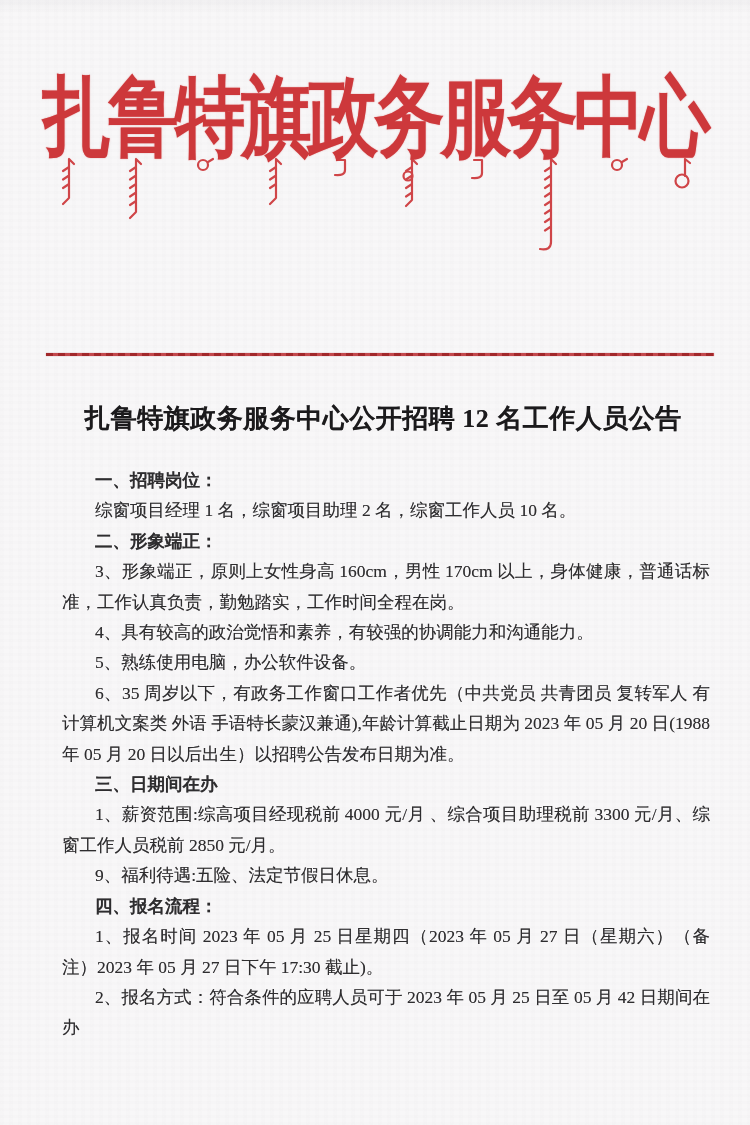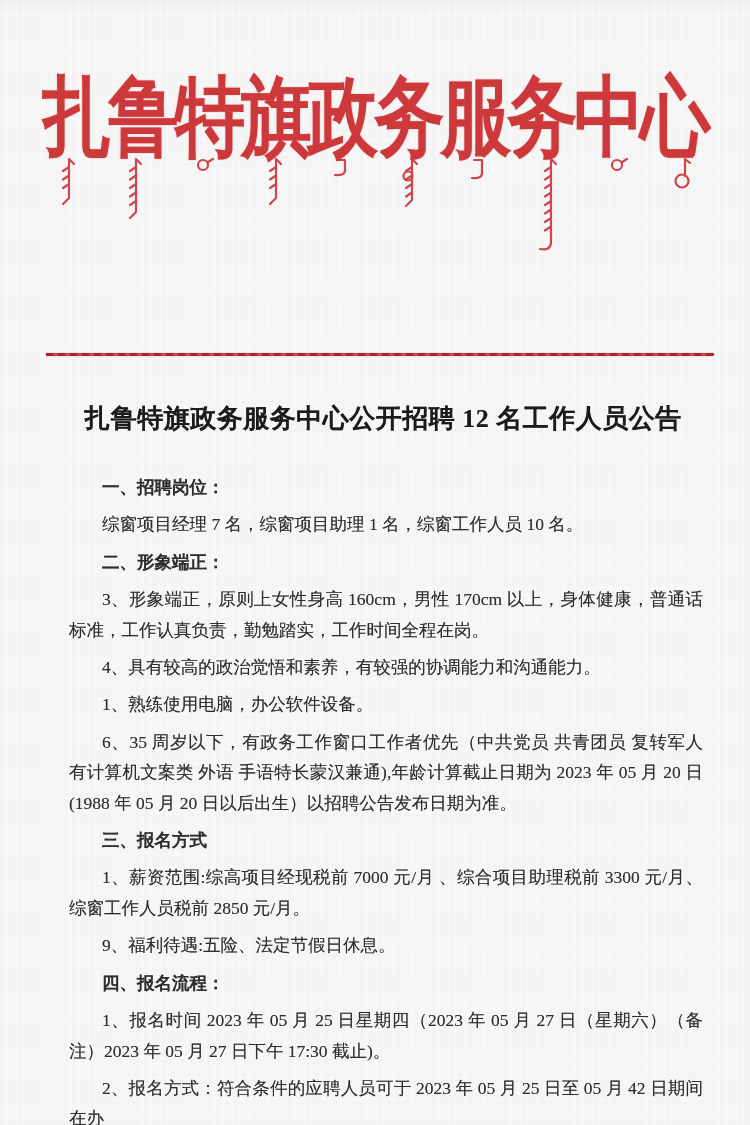--- a/index.html
+++ b/index.html
@@ -44,21 +44,21 @@
     letter-spacing:0.5px;color:var(--title-text);
     text-shadow:0 0 .6px rgba(27,26,28,.55);
   }
   
   .body{
     position:absolute;top:465px;left:62px;width:648px;
     font-size:17.5px;line-height:30.4px;color:var(--body-text);
     text-align:justify;text-justify:inter-ideograph;
     text-shadow:0 0 .5px rgba(46,45,47,.45);
   }
-  .body p{margin:7px;text-indent:33px;}
+  .body p{margin:0;text-indent:33px;}
   .body p.heading{font-weight:bold;}
 </style>
 </head>
 <body>
 
 <div class="page">
 
   <div class="letterhead">
     <div class="org-name">扎鲁特旗政务服务中心</div>
     <div class="mongolian-row">
@@ -100,37 +100,37 @@
   </div>
 
   <div class="red-rule"></div>
 
   <h1 class="doc-title">扎鲁特旗政务服务中心公开招聘 12 名工作人员公告</h1>
 
   <div class="body">
 
       <p class="para heading">一、招聘岗位：</p>
 
-      <p class="para">综窗项目经理 7 名，综窗项目助理 1 名，综窗工作人员 10 名。</p>
+      <p class="para">综窗项目经理 1 名，综窗项目助理 2 名，综窗工作人员 10 名。</p>
 
       <p class="para heading">二、形象端正：</p>
 
 
 
       <p class="para">3、形象端正，原则上女性身高 160cm，男性 170cm 以上，身体健康，普通话标准，工作认真负责，勤勉踏实，工作时间全程在岗。</p>
 
       <p class="para">4、具有较高的政治觉悟和素养，有较强的协调能力和沟通能力。</p>
 
-      <p class="para">1、熟练使用电脑，办公软件设备。</p>
+      <p class="para">5、熟练使用电脑，办公软件设备。</p>
 
       <p class="para">6、35 周岁以下，有政务工作窗口工作者优先（中共党员 共青团员 复转军人 有计算机文案类 外语 手语特长蒙汉兼通),年龄计算截止日期为 2023 年 05 月 20 日(1988 年 05 月 20 日以后出生）以招聘公告发布日期为准。</p>
 
-      <p class="para heading">三、报名方式</p>
+      <p class="para heading">三、日期间在办</p>
 
-      <p class="para">1、薪资范围:综高项目经现税前 7000 元/月 、综合项目助理税前 3300 元/月、综窗工作人员税前 2850 元/月。</p>
+      <p class="para">1、薪资范围:综高项目经现税前 4000 元/月 、综合项目助理税前 3300 元/月、综窗工作人员税前 2850 元/月。</p>
 
       <p class="para">9、福利待遇:五险、法定节假日休息。</p>
 
       <p class="para heading">四、报名流程：</p>
 
       <p class="para">1、报名时间 2023 年 05 月 25 日星期四（2023 年 05 月 27 日（星期六）（备注）2023 年 05 月 27 日下午 17:30 截止)。</p>
 
       <p class="para">2、报名方式：符合条件的应聘人员可于 2023 年 05 月 25 日至 05 月 42 日期间在办</p>
     </div>
 

